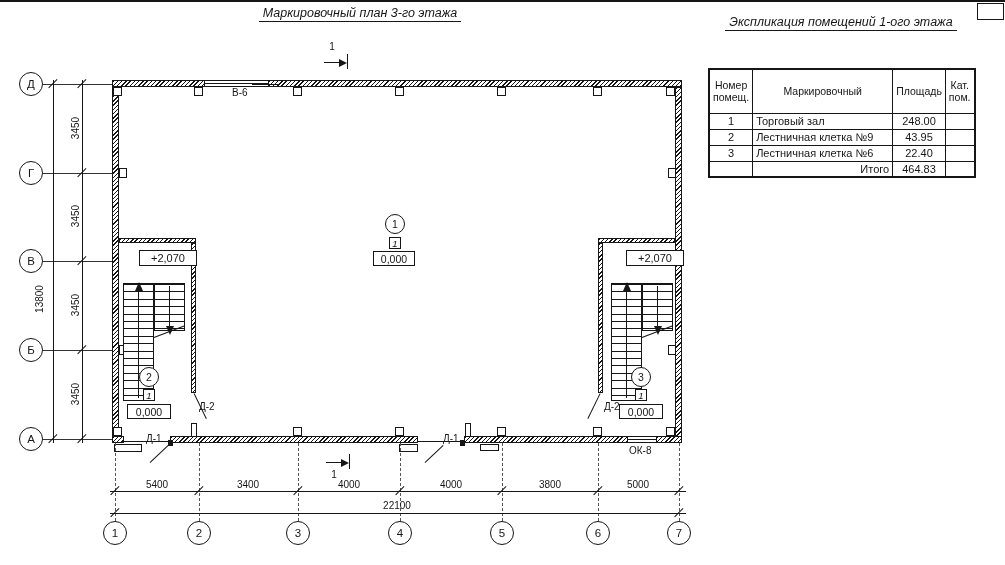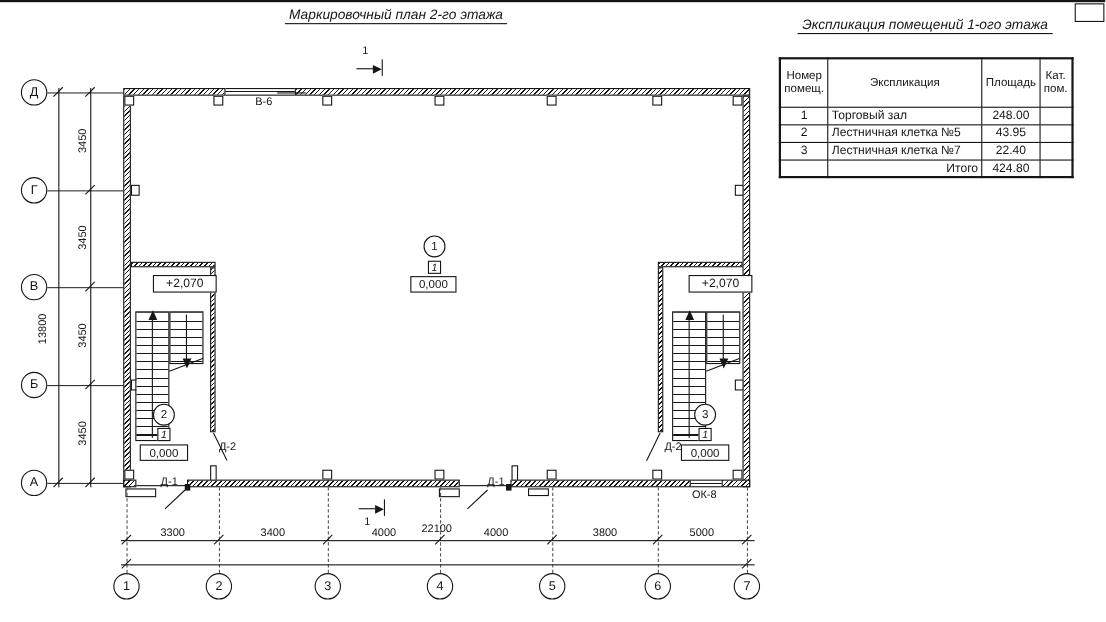--- a/index.html
+++ b/index.html
@@ -38,59 +38,59 @@
 </style>
 </head>
 <body>
 
 <div id="canvas">
 
   <div class="line" style="left:0;top:3;width:1005px;height:2px;"></div>
   <div class="line" style="left:0;top:556;width:1005px;height:1px;"></div>
   <div class="box" style="left:977px;top:3px;width:27px;height:17px;border-width:1.5px;"></div>
 
-  <div class="title" style="left:240px;top:6px;width:240px;"><span>Маркировочный план 2-го этажа</span></div>
+  <div class="title" style="left:240px;top:6px;width:240px;"><span>Маркировочный план 3-го этажа</span></div>
   <div class="title" style="left:706px;top:15px;width:270px;"><span>Экспликация помещений 1-ого этажа</span></div>
 
-  <table class="expl" style="position:absolute;left:708px;top:52px;">
+  <table class="expl" style="position:absolute;left:708px;top:68px;">
     <colgroup>
         <col style="width:36px">
         <col style="width:140px">
         <col style="width:52px">
         <col style="width:28px">
       </colgroup>
     <tbody>
         <tr style="height:44px;">
       <th>Номер помещ.</th>
-      <th>Экспликация</th>
+      <th>Маркировочный</th>
       <th>Площадь</th>
       <th>Кат. пом.</th>
     </tr>
     <tr style="height:16px;">
       <td class="c">1</td>
       <td>Торговый зал</td>
       <td class="c">248.00</td>
       <td></td>
     </tr>
     <tr style="height:16px;">
       <td class="c">2</td>
-      <td>Лестничная клетка №5</td>
+      <td>Лестничная клетка №9</td>
       <td class="c">43.95</td>
       <td></td>
     </tr>
     <tr style="height:16px;">
       <td class="c">3</td>
-      <td>Лестничная клетка №7</td>
+      <td>Лестничная клетка №6</td>
       <td class="c">22.40</td>
       <td></td>
     </tr>
     <tr style="height:16px;">
       <td></td>
       <td class="r">Итого</td>
-      <td class="c">424.80</td>
+      <td class="c">464.83</td>
       <td></td>
     </tr>
   </tbody>
     </table>
 
   <div class="hwall" style="left:112px;top:80px;width:93px;height:7px;"></div>
   <div class="wband" style="left:205px;top:80px;width:63px;height:7px;"></div>
   <div class="hwall" style="left:268px;top:80px;width:414px;height:7px;"></div>
   <div class="hwall" style="left:112px;top:87px;width:7px;height:356px;"></div>
   <div class="hwall" style="left:675px;top:87px;width:7px;height:356px;"></div>
@@ -257,27 +257,27 @@
   <div class="tick" style="left:109px;top:490px;"></div>
   <div class="tick" style="left:193px;top:490px;"></div>
   <div class="tick" style="left:292px;top:490px;"></div>
   <div class="tick" style="left:394px;top:490px;"></div>
   <div class="tick" style="left:496px;top:490px;"></div>
   <div class="tick" style="left:592px;top:490px;"></div>
   <div class="tick" style="left:673px;top:490px;"></div>
   <div class="tick" style="left:109px;top:512px;"></div>
   <div class="tick" style="left:673px;top:512px;"></div>
 
-  <div class="dimlbl" style="left:127px;top:480px;width:60px;">3300</div>
+  <div class="dimlbl" style="left:127px;top:480px;width:60px;">5400</div>
   <div class="dimlbl" style="left:218px;top:480px;width:60px;">3400</div>
   <div class="dimlbl" style="left:319px;top:480px;width:60px;">4000</div>
   <div class="dimlbl" style="left:421px;top:480px;width:60px;">4000</div>
   <div class="dimlbl" style="left:520px;top:480px;width:60px;">3800</div>
   <div class="dimlbl" style="left:608px;top:480px;width:60px;">5000</div>
-  <div class="dimlbl" style="left:367px;top:477px;width:60px;">22100</div>
+  <div class="dimlbl" style="left:367px;top:501px;width:60px;">22100</div>
 
   <div class="acirc" style="left:103px;top:521px;">
       <span>1</span>
     </div>
   <div class="acirc" style="left:187px;top:521px;">
       <span>2</span>
     </div>
   <div class="acirc" style="left:286px;top:521px;">
       <span>3</span>
     </div>

